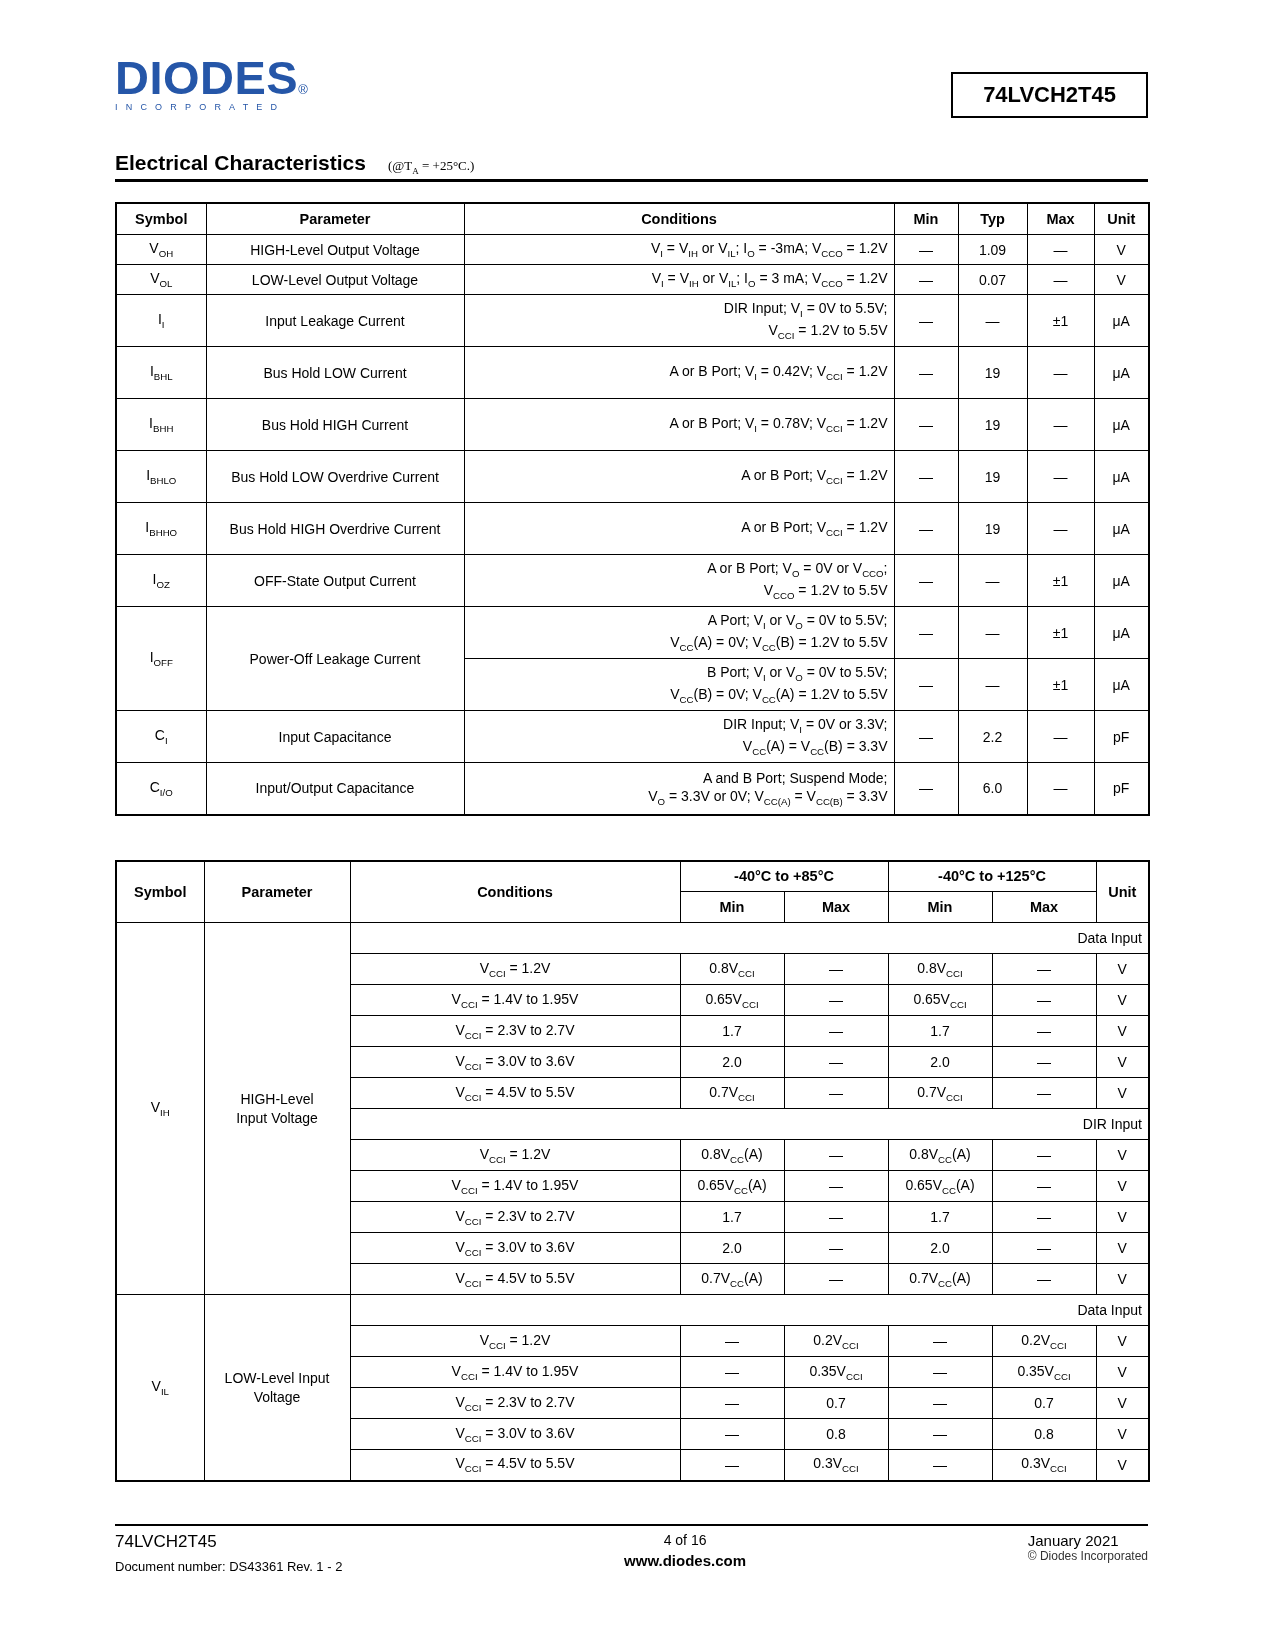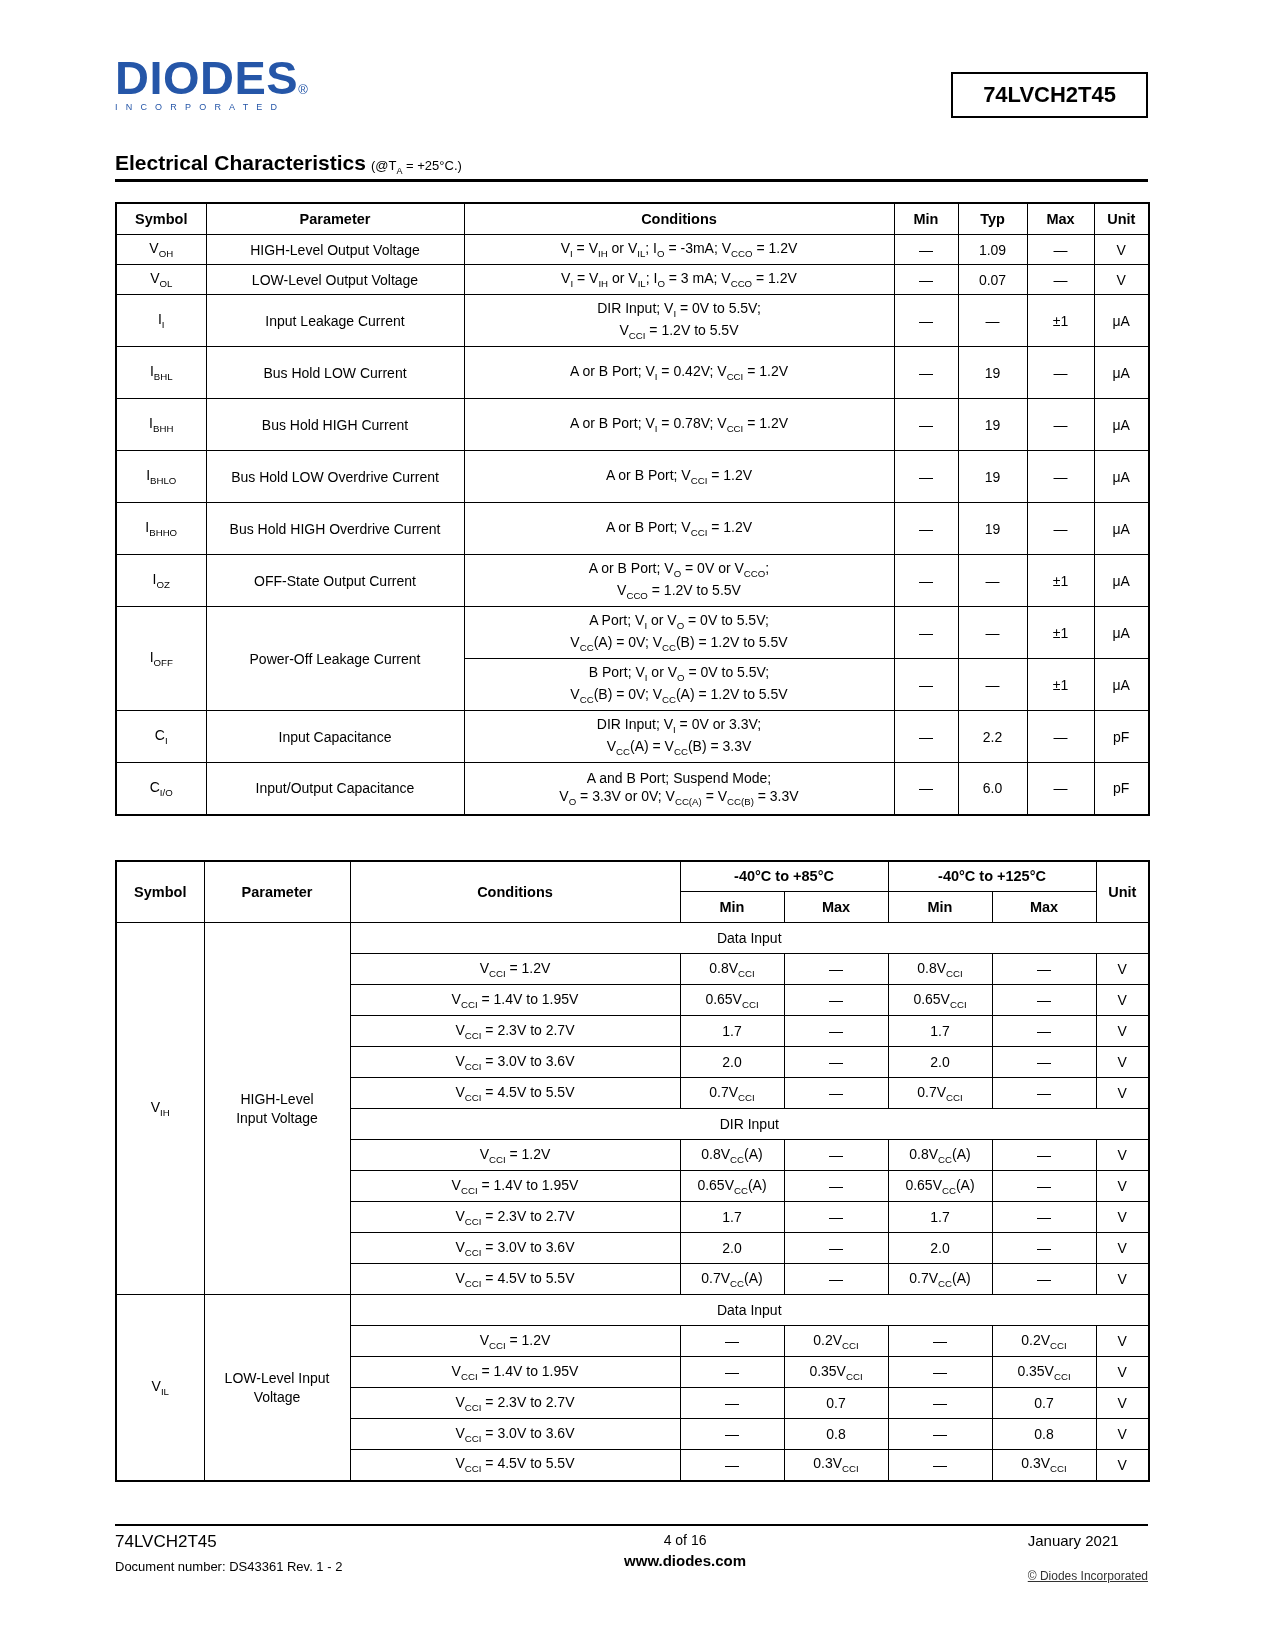--- a/index.html
+++ b/index.html
@@ -24,49 +24,49 @@
   .pn-box {
     border: 2px solid #000; font-size: 22px; font-weight: bold;
     padding: 8px 30px; margin-top: 16px; white-space: nowrap;
   }
 
   
   .sec1 { margin-top: 28px; }
   .sec2 { margin-top: 44px; }
   .sec-title { border-bottom: 3px solid #000; padding-bottom: 3px; }
   .sec-main { font-size: 21px; font-weight: bold; margin-top: 44px; }
-  .sec-cond { font-size: 13px; font-weight: normal; margin-left: 5px; }
+  .sec-cond { font-size: 13px; font-weight: normal; margin-left: 22px; font-family: Liberation Serif, serif; }
 
   
   table.dt { border-collapse: collapse; table-layout: fixed; width: 100%; margin-top: 8px; border: 2px solid #000; }
   .dt th, .dt td {
     border: 1px solid #000; text-align: center; vertical-align: middle;
     font-size: 14px; line-height: 1.32; padding: 3px 6px; overflow: hidden;
   }
   .dt th { font-weight: bold; font-size: 14.5px; }
-  .dt td.left, .dt td.subhead { text-align: center; }
+  .dt td.left, .dt td.subhead { text-align: right; }
   .t1 thead tr { height: 32px; }
   .t1 tbody tr { height: 52px; }
   .t1 tbody tr:nth-child(1), .t1 tbody tr:nth-child(2) { height: 30px; }
   .t2 thead tr { height: 31px; }
   .t2 tbody tr { height: 31px; }
   sub { font-size: 69%; }
 
   
   .footer {
     position: absolute; top: 1524px; left: 115px; width: 1033px;
     border-top: 2px solid #000; padding-top: 6px;
     display: flex; justify-content: space-between; align-items: flex-start;
   }
   .f-left { font-size: 13px; }
   .f-pn { font-size: 17px; margin-bottom: 7px; }
   .f-center { text-align: center; font-size: 14px; }
   .f-site { font-weight: bold; font-size: 15px; margin-top: 4px; }
   .f-right { font-size: 15px; }
-  .f-copy { font-size: 12px; margin-top: 20px; color: #333; text-decoration: underline; }
+  .f-copy { font-size: 12px; margin-top: 0; color: #333; }
 </style>
 </head>
 <body>
 
 <div class="page">
   <div class="content">
 
     <div class="hdr">
       <div class="logo">
         <div class="logo-word"><span>DIODES</span><span class="reg">®</span></div>

